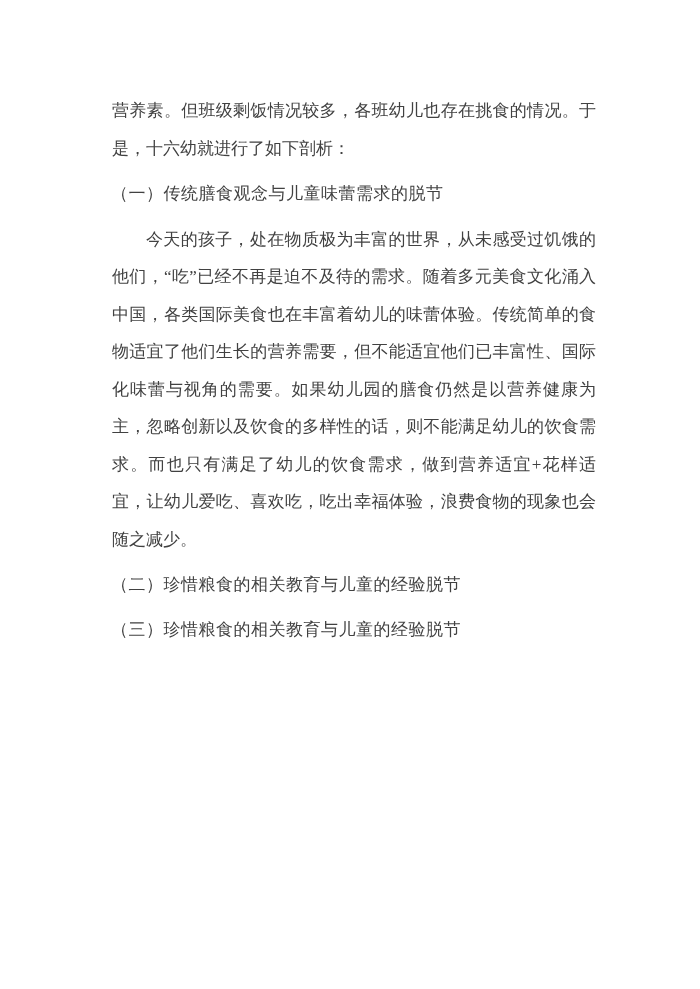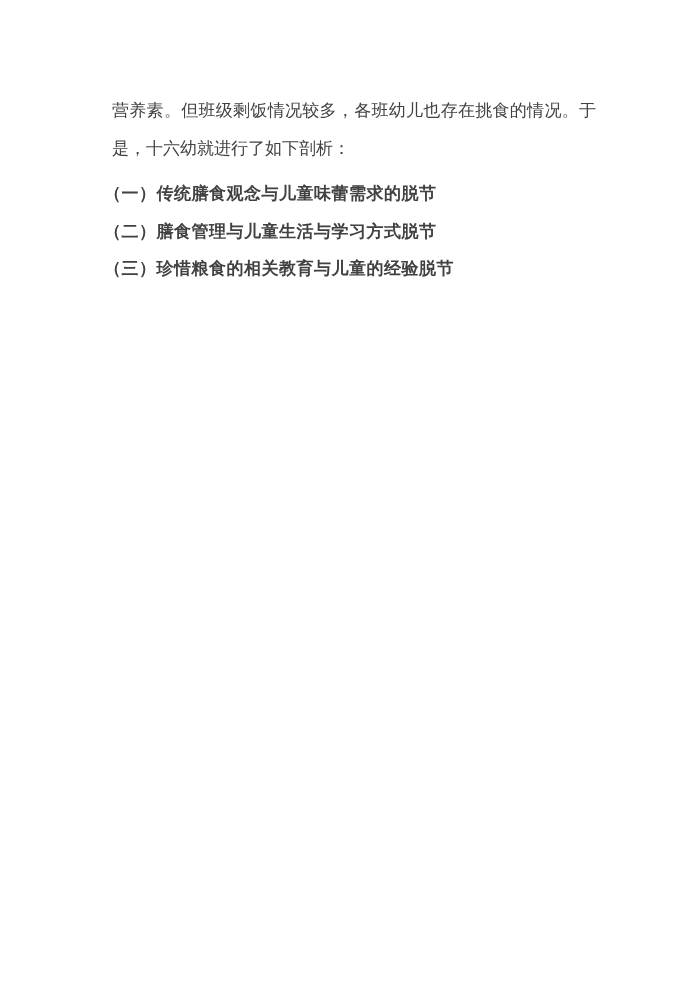--- a/index.html
+++ b/index.html
@@ -31,40 +31,41 @@
     word-break: break-all;
   }
   .para {
     margin: 8px;
     text-align: justify;
   }
   .para.indent {
     text-indent: 2em;
   }
   .sec-heading {
-    margin: 0;
+    margin: 7px;
     font-size: 17px;
-    font-weight: bold;
+    font-weight: normal;
     line-height: 37.5px;
     text-align: left;
     letter-spacing: 0.5px;
     color: var(--ink);
   }
 </style>
 </head>
 <body>
 
 <div class="page">
   <div class="content">
 
     <p class="para">营养素。但班级剩饭情况较多，各班幼儿也存在挑食的情况。于是，十六幼就进行了如下剖析：</p>
 
     <h3 class="sec-heading">（一）传统膳食观念与儿童味蕾需求的脱节</h3>
 
+    <p class="para indent">今天的孩子，处在物质极为丰富的世界，从未感受过饥饿的他们，“吃”已经不再是迫不及待的需求。随着多元美食文化涌入中国，各类国际美食也在丰富着幼儿的味蕾体验。传统简单的食物适宜了他们生长的营养需要，但不能适宜他们已丰富性、国际化味蕾与视角的需要。如果幼儿园的膳食仍然是以营养健康为主，忽略创新以及饮食的多样性的话，则不能满足幼儿的饮食需求。而也只有满足了幼儿的饮食需求，做到营养适宜+花样适宜，让幼儿爱吃、喜欢吃，吃出幸福体验，浪费食物的现象也会随之减少。</p>
 
-    <h3 class="sec-heading">（二）膳食管理与儿童生活与学习方式脱节</h3>
+    <h3 class="sec-heading">（二）珍惜粮食的相关教育与儿童的经验脱节</h3>
 
 
     <h3 class="sec-heading">（三）珍惜粮食的相关教育与儿童的经验脱节</h3>
 
 
   </div>
 </div>
 
 </body></html>

